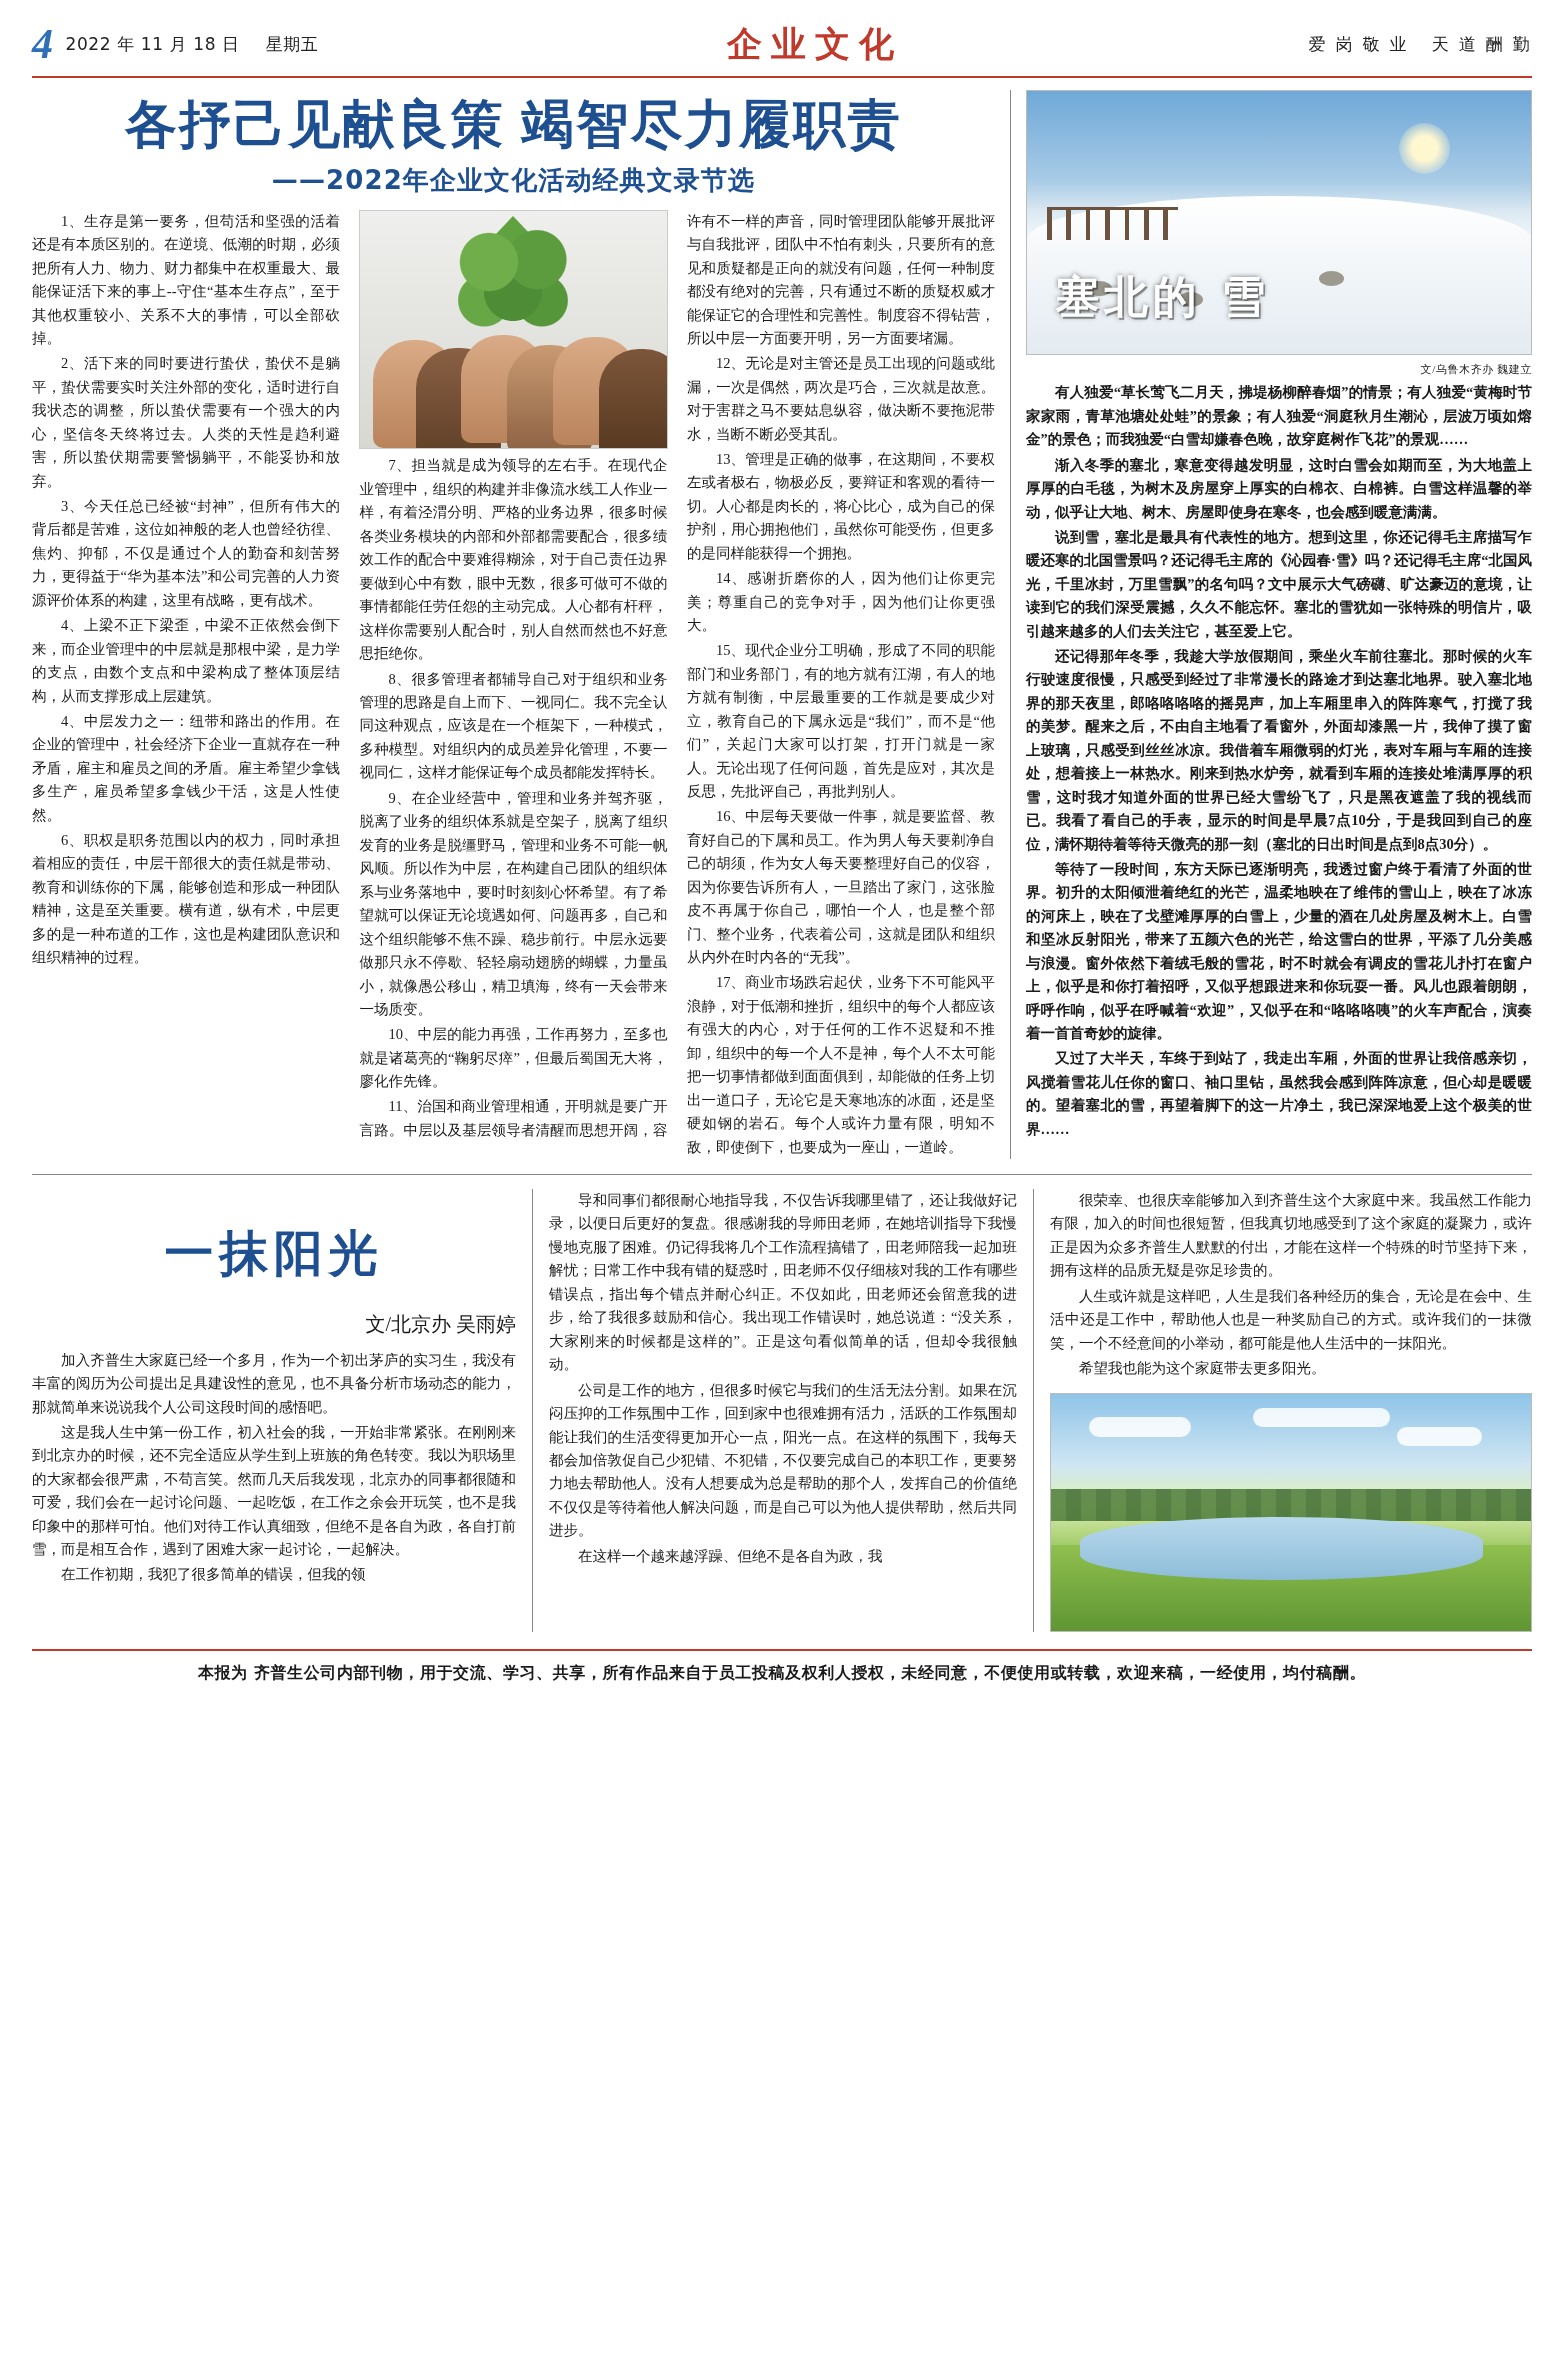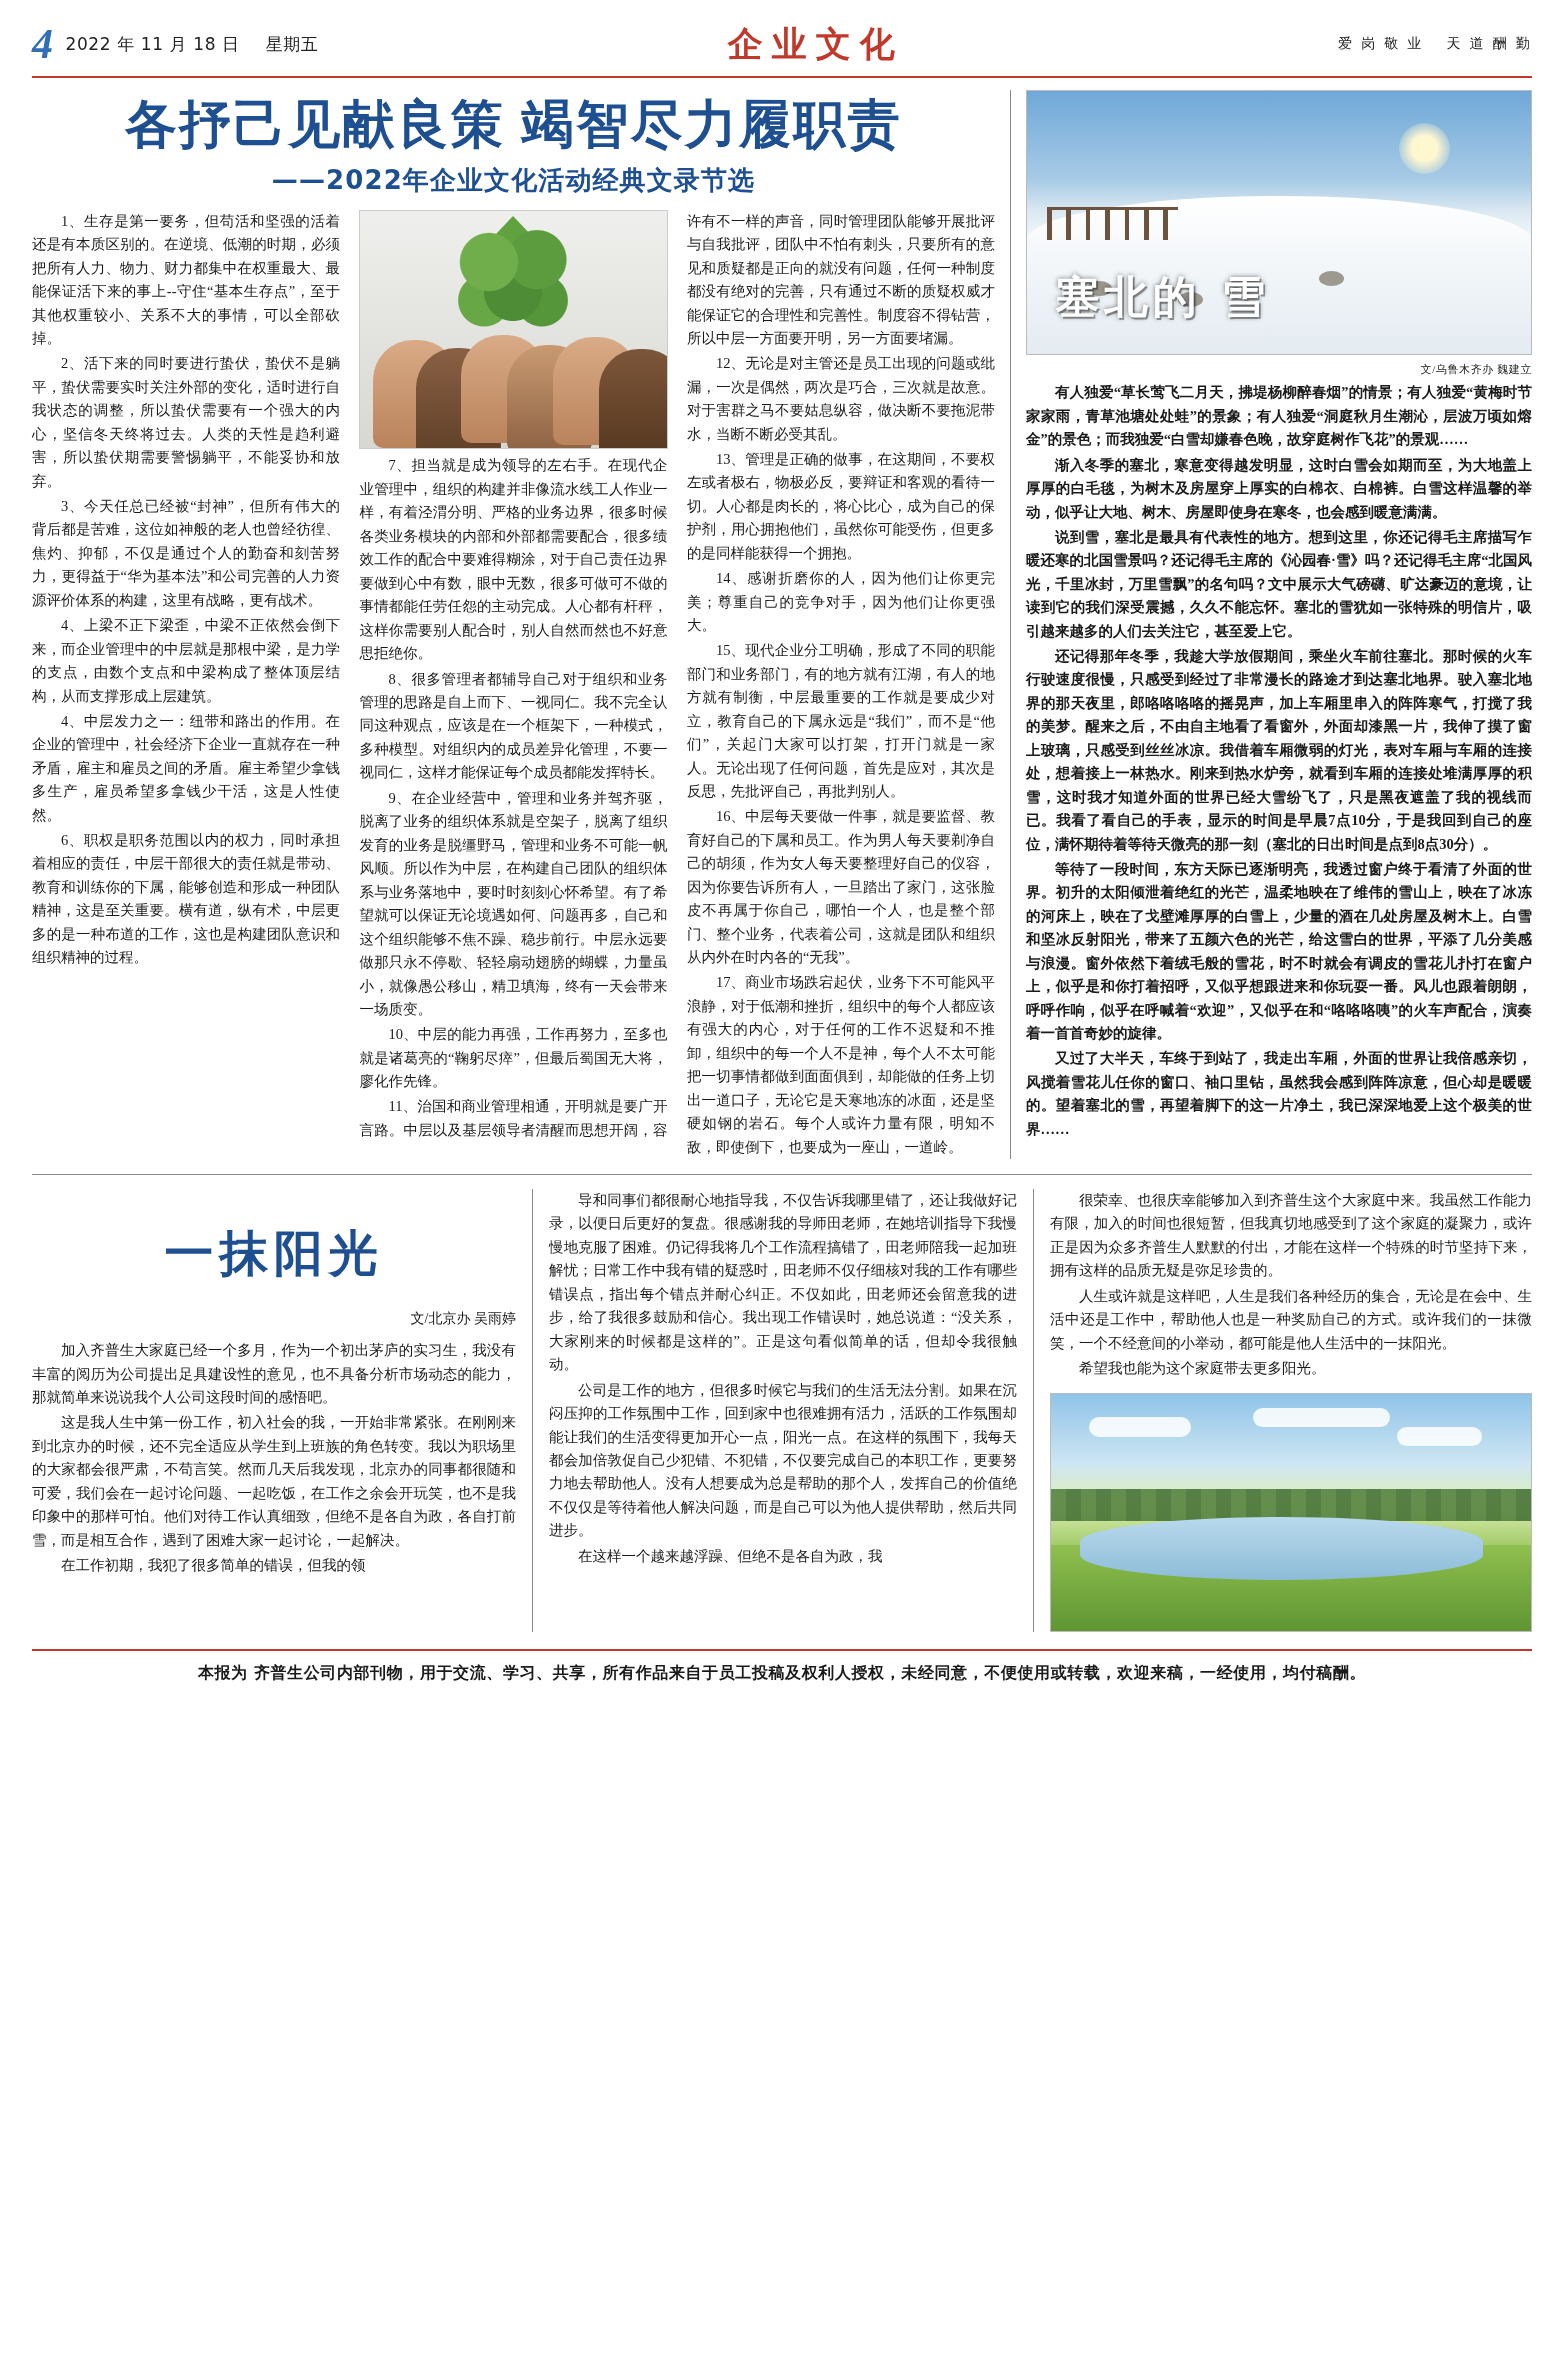--- a/index.html
+++ b/index.html
@@ -43,21 +43,21 @@
   .mast-title{
     flex:1;
     text-align:center;
     font-size:35px;
     font-weight:bold;
     letter-spacing:9px;
     color:#c0392b;
     font-family:"DejaVu Sans","Liberation Sans",sans-serif;
   }
   .mast-slogan{
-    font-size:14px;
+    font-size:17px;
     color:#222;
     letter-spacing:2.3px;
     font-family:"DejaVu Sans","Liberation Sans",sans-serif;
     text-align:right;
     min-width:245px;
   }
   .mast-slogan span{margin-left:23px;}
 
   
   .top-wrap{
@@ -265,21 +265,21 @@
     text-align:center;
     font-size:49px;
     font-weight:bold;
     color:#1d4f91;
     letter-spacing:5.7px;
     font-family:"DejaVu Sans","Liberation Sans",sans-serif;
     margin:25px 0 15px 0;
   }
   .sun-byline{
     text-align:right;
-    font-size:14px;
+    font-size:20px;
     margin-bottom:8px;
   }
 
   
   .meadow{
     margin-top:12.5px;
     width:100%;
     height:239px;
     border:0.6px solid #bbb;
     box-sizing:border-box;

